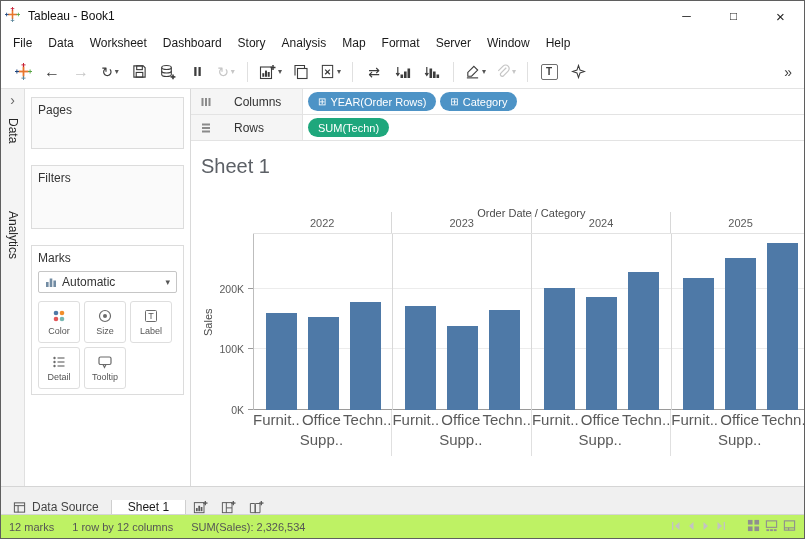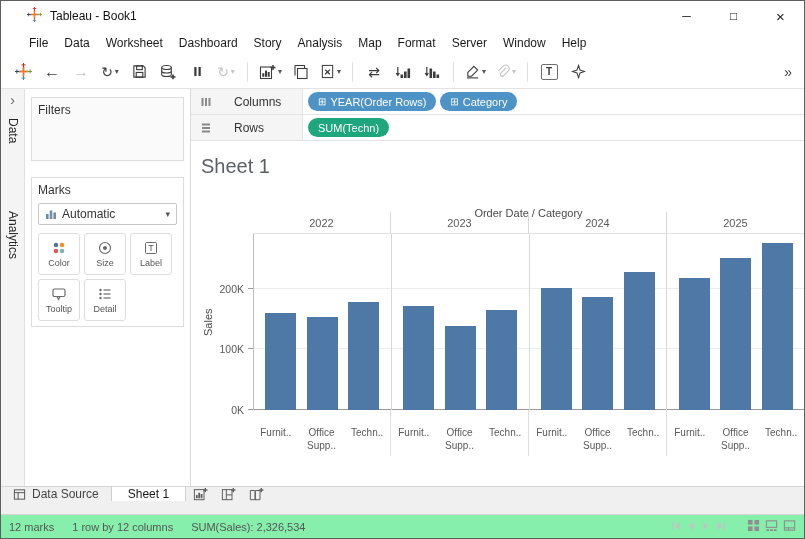--- a/index.html
+++ b/index.html
@@ -2,28 +2,28 @@
 <html><head>
 <meta charset="utf-8">
 <style>
   * { box-sizing: border-box; margin: 0; padding: 0; }
   html,body { width: 805px; height: 539px; }
   body { font-family: "Liberation Sans", sans-serif; background: #fff; overflow: hidden; }
 
   .window { width: 805px; height: 539px; border: 1px solid #5f5f5f; background: #fff; display: flex; flex-direction: column; overflow: hidden; }
 
   
-  .titlebar { height: 30px; flex: 0 0 auto; display: flex; align-items: center; padding-left: 26px; background: #fff; }
+  .titlebar { height: 30px; flex: 0 0 auto; display: flex; align-items: center; padding-left: 4px; background: #fff; }
   .titlebar .title { font-size: 12px; color: #111; margin-left: 8px; }
   .win-controls { margin-left: auto; display: flex; height: 100%; }
   .win-btn { width: 47px; height: 100%; display: flex; align-items: center; justify-content: center; font-size: 12px; color: #1a1a1a; background: transparent; border: none; }
   .win-btn.close { font-size: 15px; }
 
   
-  .menubar { height: 24px; flex: 0 0 auto; display: flex; align-items: center; padding-left: 20px; background: #fff; }
+  .menubar { height: 24px; flex: 0 0 auto; display: flex; align-items: center; padding-left: 4px; background: #fff; }
   .menu-item { font-size: 12px; color: #1a1a1a; padding: 3px 8px; cursor: default; }
 
   
   .toolbar { height: 34px; flex: 0 0 auto; display: flex; align-items: center; padding: 0 12px; gap: 9px; background: #fff; border-bottom: 1px solid #e3e3e3; }
   .tb-btn { display: flex; align-items: center; justify-content: center; height: 26px; min-width: 20px; color: #3c3c3c; font-size: 15px; line-height: 1; }
   .tb-btn .glyph { font-size: 16px; }
   .tb-btn.disabled, .tb-btn.disabled .glyph, .tb-btn.disabled .tb-caret { color: #c6c6c6; }
   .tb-caret { font-size: 8px; color: #555; margin-left: 2px; }
   .tb-sep { width: 1px; height: 20px; background: #e0e0e0; margin: 0 2px; }
   .tbox { width: 17px; height: 16px; border: 1px solid #6f6f6f; border-radius: 2px; display: flex; align-items: center; justify-content: center; font-size: 10px; font-weight: bold; color: #3c3c3c; }
@@ -72,30 +72,30 @@
   .ytick-mark { position: absolute; right: 0; width: 5px; height: 1px; background: #9a9a9a; }
   .chart-panels { grid-column: 3; grid-row: 3; display: flex; position: relative; border-left: 1px solid #bdbdbd; }
   .chart-panels::after { content: ""; position: absolute; left: 0; right: 0; bottom: 0; height: 1px; background: #9a9a9a; }
   .gridline { position: absolute; left: 0; right: 0; height: 1px; background: #ececec; }
   .panel { flex: 1; display: flex; align-items: flex-end; justify-content: space-around; padding: 0 6px; position: relative; z-index: 1; }
   .panel + .panel { border-left: 1px solid #d8d8d8; }
   .bar { width: 31px; }
   .chart-xlabels { grid-column: 3; grid-row: 4; display: flex; }
   .xlabel-group { flex: 1; display: flex; }
   .xlabel-group + .xlabel-group { border-left: 1px solid #e0e0e0; }
-  .xlabel-cell { flex: 1; text-align: center; font-size: 10px; color: #5a5a5a; padding-top: 16px; line-height: 1.3; }
-
-  
-  .sheet-tabs { height: 28px; flex: 0 0 auto; background: #f0f0f0; border-top: 1px solid #d5d5d5; display: flex; align-items: flex-start; }
+  .xlabel-cell { flex: 1; text-align: center; font-size: 15px; color: #5a5a5a; padding-top: 0; line-height: 1.3; }
+
+  
+  .sheet-tabs { height: 28px; flex: 0 0 auto; background: #f0f0f0; border-top: 1px solid #d5d5d5; display: flex; align-items: flex-end; }
   .ds-tab { display: flex; align-items: center; gap: 6px; padding: 0 12px; font-size: 12px; color: #444; }
   .sheet-tab { display: flex; align-items: center; padding: 0 16px; font-size: 12px; color: #1a1a1a; background: #fff; border-left: 1px solid #cfcfcf; border-right: 1px solid #cfcfcf; }
   .newtab-btn { width: 28px; display: flex; align-items: center; justify-content: center; color: #555; }
 
   
-  .statusbar { height: 24px; flex: 0 0 auto; background: #86efac; border-top: 1px solid #d5d5d5; display: flex; align-items: center; font-size: 11px; color: #555; padding: 0 8px; }
+  .statusbar { height: 24px; flex: 0 0 auto; background: #bef264; border-top: 1px solid #d5d5d5; display: flex; align-items: center; font-size: 11px; color: #555; padding: 0 8px; }
   .status-item { margin-right: 18px; }
   .status-right { margin-left: auto; display: flex; align-items: center; gap: 5px; }
   .status-right .grp { display: flex; align-items: center; gap: 5px; margin-left: 16px; }
 </style>
 </head>
 <body>
 
 <div class="window">
 
   <div class="titlebar">
@@ -288,20 +288,23 @@
 
   <div class="content">
 
     <div class="side-strip">
       <span class="strip-chevron">›</span>
       <span class="vtab">Data</span>
       <span class="vtab analytics">Analytics</span>
     </div>
 
     <div class="left-panel">
+      <div class="card pages">
+        <span>Pages</span>
+      </div>
       <div class="card filters">
         <span>Filters</span>
       </div>
       <div class="card marks">
         <span>Marks</span>
         <div class="marks-dd">
           <svg width="12" height="12" viewBox="0 0 12 12" fill="#728ca3">
             <rect x="1" y="6" width="2.6" height="5"></rect>
               <rect x="4.7" y="2.5" width="2.6" height="8.5"></rect>
               <rect x="8.4" y="4.5" width="2.6" height="6.5"></rect>
@@ -327,40 +330,40 @@
             <span class="lbl">Size</span>
           </div>
           <div class="mark-btn">
             <svg width="16" height="16" viewBox="0 0 16 16" fill="none" stroke="#6b6b6b" stroke-width="1">
               <rect x="2.5" y="2.5" width="11" height="11" rx="1"></rect>
               <text x="8" y="11" text-anchor="middle" font-size="9" fill="#555" stroke="none" font-family="Liberation Sans, sans-serif">T</text>
             </svg>
             <span class="lbl">Label</span>
           </div>
           <div class="mark-btn">
-            <svg width="16" height="16" viewBox="0 0 16 16" fill="none" stroke="#6b6b6b" stroke-width="1.2">
-              <rect x="2" y="3" width="12" height="7.5" rx="1.5"></rect>
-                <path d="M6 10.5 L7.5 13.5 L9 10.5"></path>
-            </svg>
-            <span class="lbl">Tooltip</span>
-          </div>
-          <div class="mark-btn">
             <svg width="16" height="16" viewBox="0 0 16 16">
               <g fill="#6b6b6b">
                   <circle cx="3.5" cy="4" r="1.2"></circle>
                   <circle cx="3.5" cy="8" r="1.2"></circle>
                   <circle cx="3.5" cy="12" r="1.2"></circle>
                 </g>
               <g stroke="#6b6b6b" stroke-width="1.2">
                   <line x1="6.5" y1="4" x2="13.5" y2="4"></line>
                   <line x1="6.5" y1="8" x2="13.5" y2="8"></line>
                   <line x1="6.5" y1="12" x2="13.5" y2="12"></line>
                 </g>
             </svg>
             <span class="lbl">Detail</span>
+          </div>
+          <div class="mark-btn">
+            <svg width="16" height="16" viewBox="0 0 16 16" fill="none" stroke="#6b6b6b" stroke-width="1.2">
+              <rect x="2" y="3" width="12" height="7.5" rx="1.5"></rect>
+                <path d="M6 10.5 L7.5 13.5 L9 10.5"></path>
+            </svg>
+            <span class="lbl">Tooltip</span>
           </div>
         </div>
       </div>
     </div>
 
     <div class="main">
       <div class="shelf-row">
         <div class="shelf-head">
           <svg width="12" height="12" viewBox="0 0 12 12" fill="#8a8a8a">
             <rect x="1.5" y="2" width="2" height="8"></rect>

